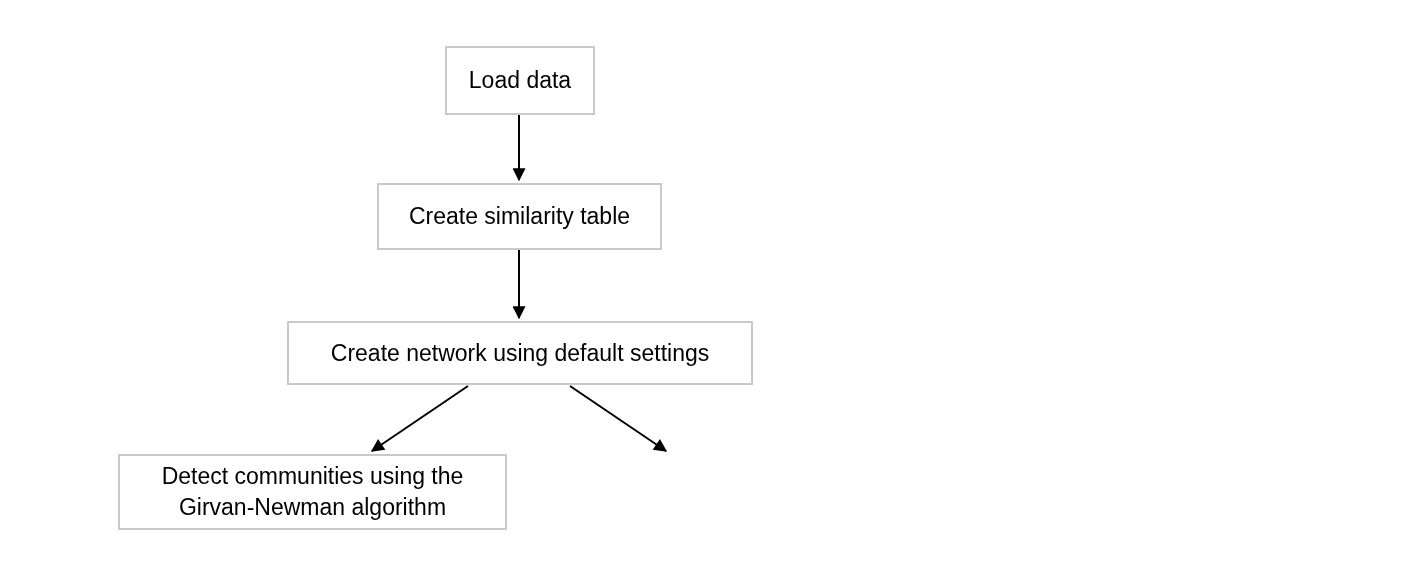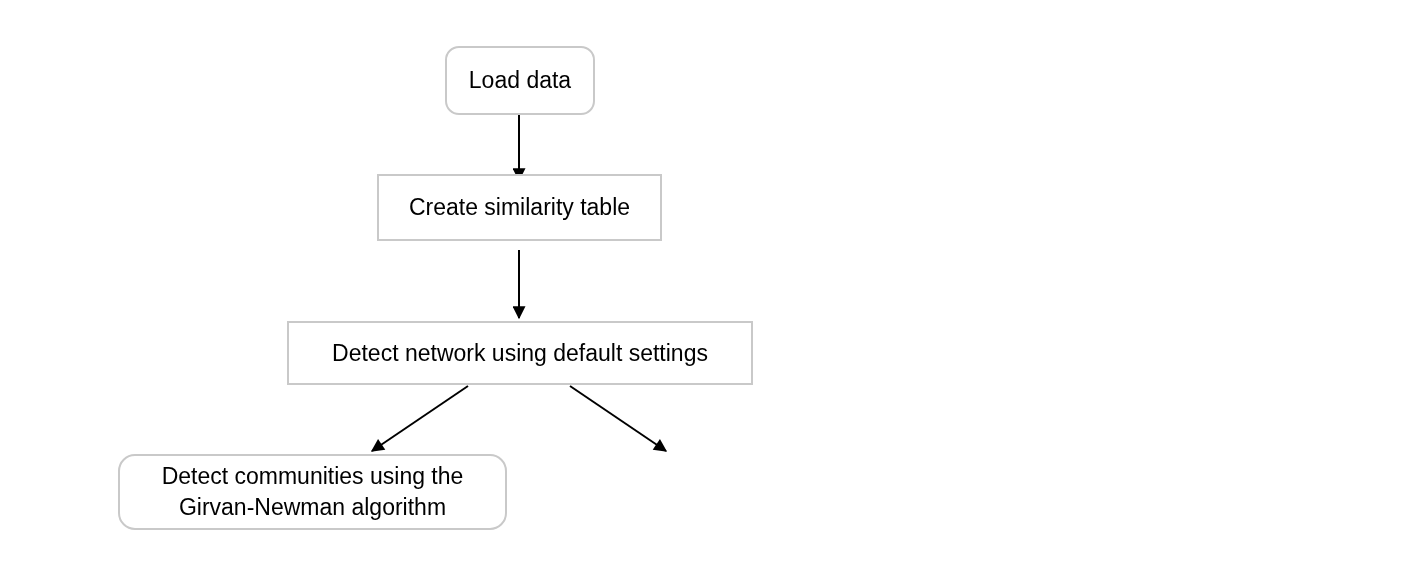--- a/index.html
+++ b/index.html
@@ -30,24 +30,24 @@
     background: var(--node-fill, #ffffff);
     color: var(--text, #000000);
     font-size: 23px;
     line-height: 31px;
     text-align: center;
     display: flex;
     align-items: center;
     justify-content: center;
     padding: 2px 6px;
   }
-  .node-load-data            { left: 445px; top: 46px;  width: 150px; height: 69px; border-radius: 14px; }
-  .node-create-similarity    { left: 377px; top: 174px; width: 285px; height: 67px; }
+  .node-load-data            { left: 445px; top: 46px;  width: 150px; height: 69px; }
+  .node-create-similarity    { left: 377px; top: 183px; width: 285px; height: 67px; }
   .node-create-network       { left: 287px; top: 321px; width: 466px; height: 64px; }
-  .node-girvan-newman        { left: 118px; top: 454px; width: 389px; height: 76px; border-radius: 17px; }
+  .node-girvan-newman        { left: 118px; top: 454px; width: 389px; height: 76px; }
   .node-clique-percolation   { left: 535px; top: 454px; width: 387px; height: 76px; }
   .edge-line {
     stroke: var(--arrow, #000000);
     stroke-width: 2;
     fill: none;
   }
 </style>
 </head>
 <body>
 
@@ -67,21 +67,21 @@
 
   <div class="node node-load-data">
     <span>Load data</span>
   </div>
 
   <div class="node node-create-similarity">
     <span>Create similarity table</span>
   </div>
 
   <div class="node node-create-network">
-    <span>Detect network using default settings</span>
+    <span>Create network using default settings</span>
   </div>
 
   <div class="node node-girvan-newman">
     <span>Detect communities using the Girvan-Newman algorithm</span>
   </div>
 
 
 </div>
 
 </body></html>

